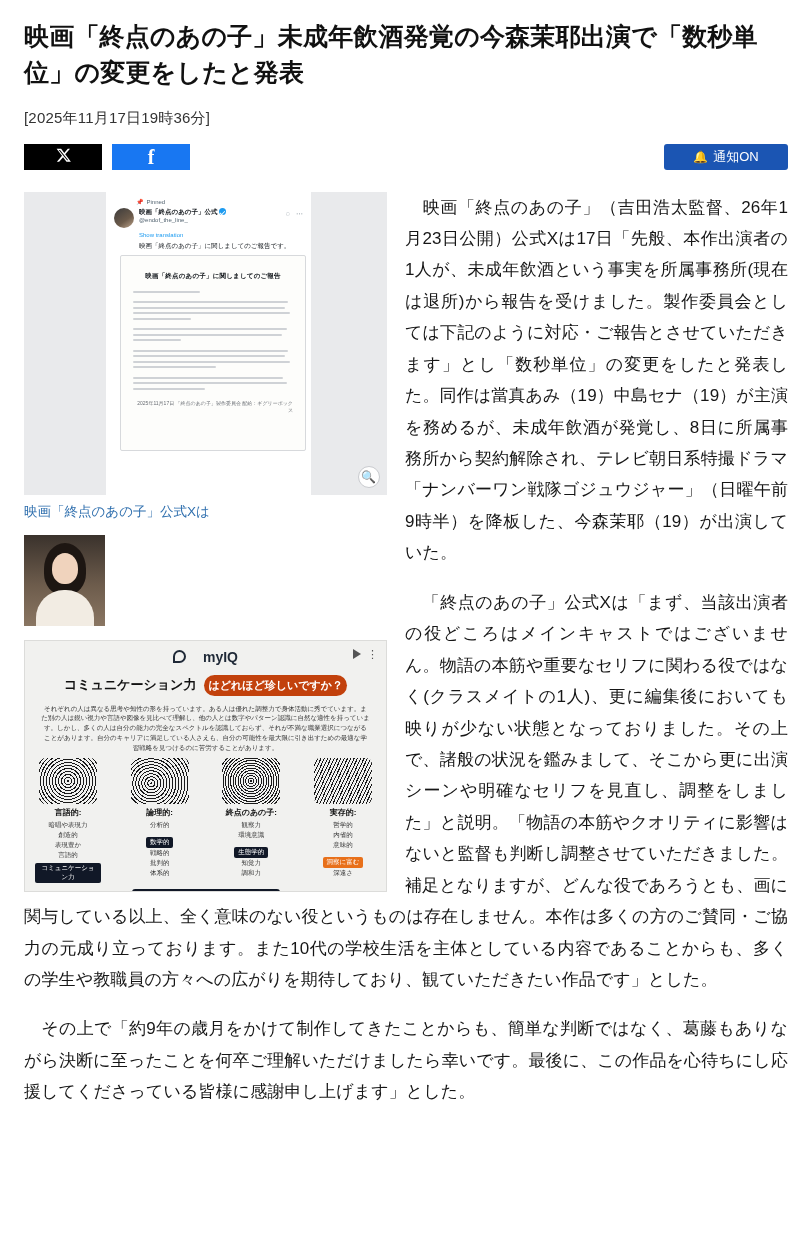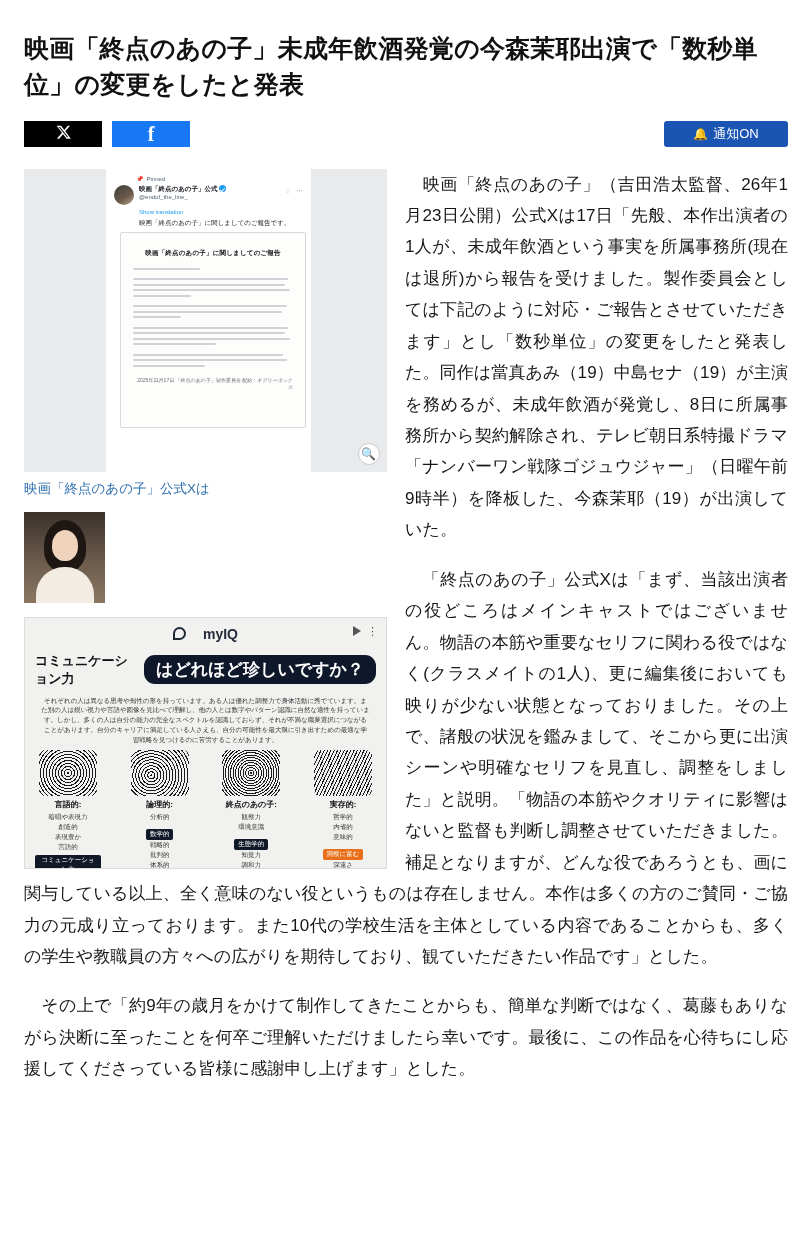--- a/index.html
+++ b/index.html
@@ -19,21 +19,21 @@
     padding: 18px 24px 0 24px;
     overflow: hidden;
   }
 
   
   .headline {
     font-size: 25px;
     font-weight: bold;
     line-height: 1.45;
     letter-spacing: 0.2px;
-    margin: 12px 0 18px 0;
+    margin: 0 0 18px 0;
     color: #111111;
   }
 
   .timestamp {
     font-size: 15px;
     color: #333333;
     margin: 0 0 16px 0;
     letter-spacing: 0.2px;
   }
 
@@ -316,26 +316,26 @@
     gap: 8px;
     margin-top: 10px;
     padding: 0 10px;
   }
   .ad-head .lead {
     font-size: 13px;
     font-weight: bold;
     color: #111;
   }
   .ad-pill {
-    background: #0f172a;
+    background: #c2410c;
     color: #ffffff;
-    font-size: 17px;
+    font-size: 11px;
     font-weight: bold;
     border-radius: 11px;
-    padding: 3px 12px;
+    padding: 3px 4px;
     white-space: nowrap;
   }
   .ad-para {
     font-size: 6.5px;
     line-height: 1.5;
     color: #333;
     padding: 8px 16px 0 16px;
     text-align: center;
   }
   .ad-grid {
@@ -391,20 +391,21 @@
   }
   .clearfix::after { content: ""; display: block; clear: both; }
 </style>
 </head>
 <body>
 
 <div class="page">
 
   <h1 class="headline">映画「終点のあの子」未成年飲酒発覚の今森茉耶出演で「数秒単位」の変更をしたと発表</h1>
 
+  <div class="timestamp">[2025年11月17日19時36分]</div>
 
   <div class="share-row">
     <button class="share-btn share-x">
       <span>
         <svg viewBox="0 0 24 24" aria-hidden="true">
             <path d="M18.9 1.2h3.5l-7.6 8.7 9 11.9h-7l-5.5-7.2-6.3 7.2H1.4l8.2-9.3L1 1.2h7.2l5 6.6zM17.7 19.7h1.9L6.4 3.2H4.3z"></path>
           </svg>
       </span>
     </button>
     <button class="share-btn share-fb">

